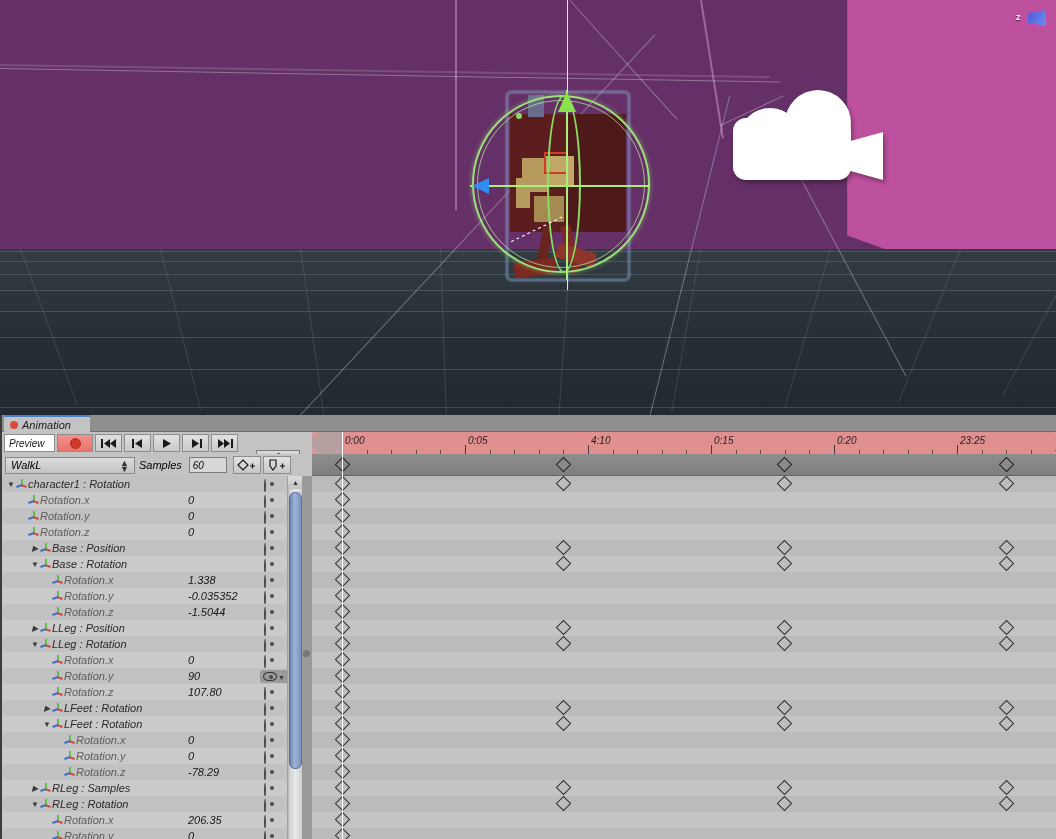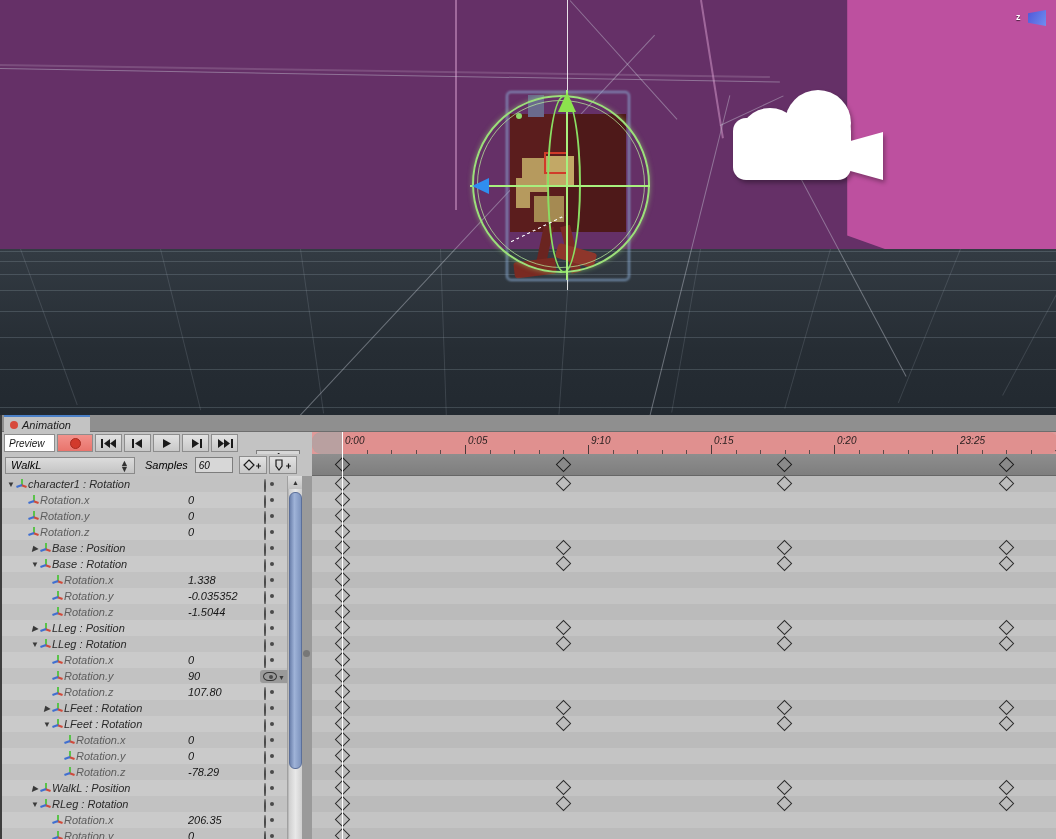--- a/index.html
+++ b/index.html
@@ -248,21 +248,21 @@
   }
   .clip-select {
     position: relative; margin-left: 3px;
     width: 130px; height: 17px;
     background: linear-gradient(to bottom,#dcdcdc,#c4c4c4);
     border: 1px solid #8a8a8a;
     display: flex; align-items: center; padding-left: 5px;
     font-size: 11px;
   }
   .updown { position: absolute; right: 5px; top: 2px; font-size: 9px; line-height: 6px; color:#333;}
-  .samples-label { margin-left: 10px; font-size: 11px; }
+  .samples-label { margin-left: 4px; font-size: 11px; }
   .samples-field {
     margin-left: 7px; width: 38px; height: 16px;
     background: #d7d7d7; border: 1px solid #7d7d7d;
     font-size: 10px; display:flex; align-items:center; padding-left:3px;
   }
   .kf-btn { width: 28px; height: 18px; margin-left: 6px; }
   .kf-btn2 { width: 28px; height: 18px; margin-left: 2px; }
 
   
   .hier {
@@ -494,21 +494,21 @@
           <div class="rtick min" style="left: 79.2px;"></div>
           <div class="rtick min" style="left: 103.8px;"></div>
           <div class="rtick min" style="left: 128.4px;"></div>
           <div class="rtick maj" style="left: 153px;"></div>
           <div class="rlabel" style="left: 156px;">0:05</div>
           <div class="rtick min" style="left: 177.6px;"></div>
           <div class="rtick min" style="left: 202.2px;"></div>
           <div class="rtick min" style="left: 226.8px;"></div>
           <div class="rtick min" style="left: 251.4px;"></div>
           <div class="rtick maj" style="left: 276px;"></div>
-          <div class="rlabel" style="left: 279px;">9:10</div>
+          <div class="rlabel" style="left: 279px;">4:10</div>
           <div class="rtick min" style="left: 300.6px;"></div>
           <div class="rtick min" style="left: 325.2px;"></div>
           <div class="rtick min" style="left: 349.8px;"></div>
           <div class="rtick min" style="left: 374.4px;"></div>
           <div class="rtick maj" style="left: 399px;"></div>
           <div class="rlabel" style="left: 402px;">0:15</div>
           <div class="rtick min" style="left: 423.6px;"></div>
           <div class="rtick min" style="left: 448.2px;"></div>
           <div class="rtick min" style="left: 472.8px;"></div>
           <div class="rtick min" style="left: 497.4px;"></div>
@@ -795,21 +795,21 @@
           <span class="pval">-78.29</span>
           <span class="peye"><span class="eye-sh"></span></span>
         </div>
         <div class="prow even" style="padding-left: 28px;">
           <span class="tri">▶</span>
           <span class="axis-ico">
             <i class="ax-g"></i>
             <i class="ax-r"></i>
             <i class="ax-b"></i>
           </span>
-          <span class="pname">WalkL : Position</span>
+          <span class="pname">RLeg : Samples</span>
           <span class="peye"><span class="eye-sh"></span></span>
         </div>
         <div class="prow odd" style="padding-left: 28px;">
           <span class="tri">▼</span>
           <span class="axis-ico">
             <i class="ax-g"></i>
             <i class="ax-r"></i>
             <i class="ax-b"></i>
           </span>
           <span class="pname">RLeg : Rotation</span>

